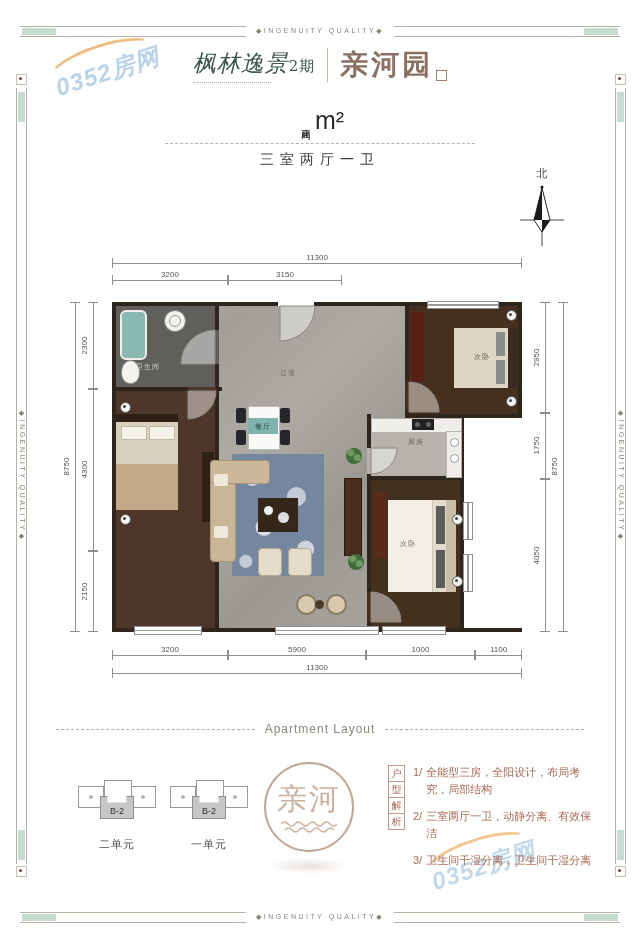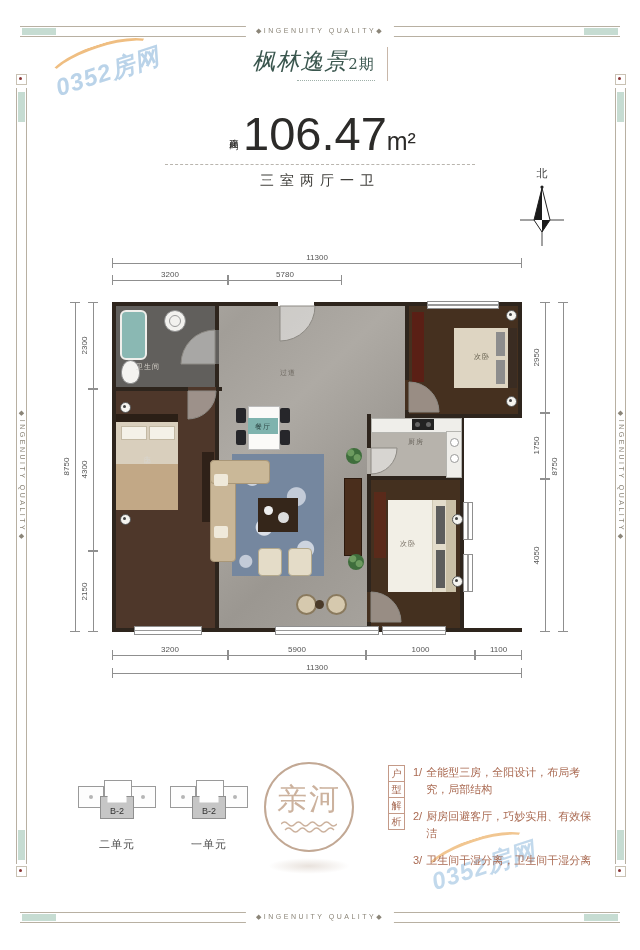--- a/index.html
+++ b/index.html
@@ -32,21 +32,21 @@
       transform:rotate(-18deg);letter-spacing:1px;}
   .wm .swoosh{position:absolute;top:-13px;left:-4px;width:105px;height:30px;
       border:3px solid transparent;border-top:3px solid #ecaf63;border-radius:50%;}
   .wm1{left:54px;top:56px;font-size:24px;opacity:.8;}
   .wm2{left:198px;top:494px;font-size:22px;opacity:.45;}
   .wm3{left:430px;top:850px;font-size:24px;opacity:.7;}
 
   
   .logo-row{position:absolute;top:46px;left:0;right:0;display:flex;
             justify-content:center;align-items:center;gap:12px;}
-  .brand{display:flex;flex-direction:column;align-items:flex-end;}
+  .brand{display:flex;flex-direction:column;align-items:flex-start;}
   .brand-script{font-family:"DejaVu Serif",serif;font-style:italic;color:#3a564e;
             font-size:23px;letter-spacing:1px;}
   .brand-script .phase{font-size:15px;font-style:normal;}
   .brand-orn{width:78px;height:0;border-top:1px dotted #9fb0a9;margin-top:3px;}
   .logo-divider{width:1px;height:34px;background:#c8b7a9;}
   .project{display:flex;align-items:flex-end;}
   .project-name{font-family:"DejaVu Serif",serif;font-size:28px;font-weight:bold;
             color:#8a7060;letter-spacing:3px;}
   .proj-badge{width:9px;height:9px;border:1px solid #9a8070;margin-left:3px;margin-bottom:3px;}
 
@@ -179,26 +179,29 @@
   <div class="wm wm1"><span class="swoosh"></span><span>0352房网</span></div>
   <div class="wm wm2"><span>0352房网</span></div>
   <div class="wm wm3"><span class="swoosh"></span><span>0352房网</span></div>
 
   <div class="logo-row">
     <div class="brand">
       <div class="brand-script"><span>枫林逸景</span><span class="phase">2期</span></div>
       <div class="brand-orn"></div>
     </div>
     <div class="logo-divider"></div>
+    <div class="project">
+      <span class="project-name">亲河园</span>
+      <span class="proj-badge"></span>
+    </div>
   </div>
 
   <div class="title-block">
     <div class="title-main">
       <span class="t-arealabel">建面约</span>
-      <span class="t-value">106.47</span>
       <span class="t-unit">m²</span>
     </div>
     <div class="title-dashes"></div>
     <div class="title-sub">三室两厅一卫</div>
   </div>
 
   <div class="compass">
     <div class="n">北</div>
     <svg width="46" height="66" viewBox="0 0 46 66">
       <line x1="23" y1="4" x2="23" y2="64" stroke="#444" stroke-width="1"></line>
@@ -213,21 +216,21 @@
   <div class="dimrow" style="left:112px;top:250px;width:410px">
     <div class="dcell" style="width:410px">
         <span>11300</span>
       </div>
   </div>
   <div class="dimrow" style="left:112px;top:267px;width:410px">
     <div class="dcell" style="width:116px">
         <span>3200</span>
       </div>
     <div class="dcell" style="width:114px">
-        <span>5780</span>
+        <span>3150</span>
       </div>
   </div>
 
   <div class="dimrow" style="left:112px;top:642px;width:410px">
     <div class="dcell" style="width:116px">
         <span>3200</span>
       </div>
     <div class="dcell" style="width:138px">
         <span>5900</span>
       </div>
@@ -391,20 +394,25 @@
 
     <div class="rlabel" style="left:24px;top:60px">卫生间</div>
     <div class="rlabel v" style="left:30px;top:148px">主卧</div>
     <div class="rlabel dark" style="left:168px;top:66px">过道</div>
     <div class="rlabel" style="left:143px;top:120px;color:#2f4a48">餐厅</div>
     <div class="rlabel dark" style="left:296px;top:135px">厨房</div>
     <div class="rlabel dark" style="left:362px;top:50px;color:#55503f">次卧</div>
     <div class="rlabel dark" style="left:288px;top:237px;color:#6a6156">次卧</div>
   </div>
 
+  <div style="position:absolute;top:722px;left:56px;right:56px;display:flex;align-items:center;gap:10px;color:#8d867a;font-size:12px;letter-spacing:1px">
+    <div style="flex:1;border-top:1px dashed #b9b2a4"></div>
+    <span>Apartment Layout</span>
+    <div style="flex:1;border-top:1px dashed #b9b2a4"></div>
+  </div>
 
   <div style="position:absolute;left:78px;top:772px;display:flex;gap:14px">
     <div style="position:relative;width:78px;height:80px">
       <div style="position:absolute;left:0;top:14px;width:24px;height:20px;border:1px solid #9a9a9a;background:#fdfdfd">
           <span style="position:absolute;left:10px;top:8px;width:4px;height:4px;border-radius:50%;background:#b5b5b5"></span>
         </div>
       <div style="position:absolute;right:0;top:14px;width:24px;height:20px;border:1px solid #9a9a9a;background:#fdfdfd">
           <span style="position:absolute;left:10px;top:8px;width:4px;height:4px;border-radius:50%;background:#b5b5b5"></span>
         </div>
       <div style="position:absolute;left:26px;top:8px;width:26px;height:22px;border:1px solid #9a9a9a;background:#fff"></div>
@@ -449,21 +457,21 @@
       <div style="width:15px;height:15px;border:1px solid #c49a88;margin-top:-1px;display:flex;align-items:center;justify-content:center;font-size:10px;color:#a4664f">解</div>
       <div style="width:15px;height:15px;border:1px solid #c49a88;margin-top:-1px;display:flex;align-items:center;justify-content:center;font-size:10px;color:#a4664f">析</div>
     </div>
     <div style="display:flex;flex-direction:column;gap:10px;font-size:11px;color:#aa6a52;line-height:1.55">
       <div style="display:flex;gap:4px">
         <span style="flex:none">1/</span>
         <span>全能型三房，全阳设计，布局考究，局部结构</span>
       </div>
       <div style="display:flex;gap:4px">
         <span style="flex:none">2/</span>
-        <span>厨房回避客厅，巧妙实用、有效保洁</span>
+        <span>三室两厅一卫，动静分离、有效保洁</span>
       </div>
       <div style="display:flex;gap:4px">
         <span style="flex:none">3/</span>
         <span>卫生间干湿分离，卫生间干湿分离</span>
       </div>
     </div>
   </div>
 
 
 </div>

